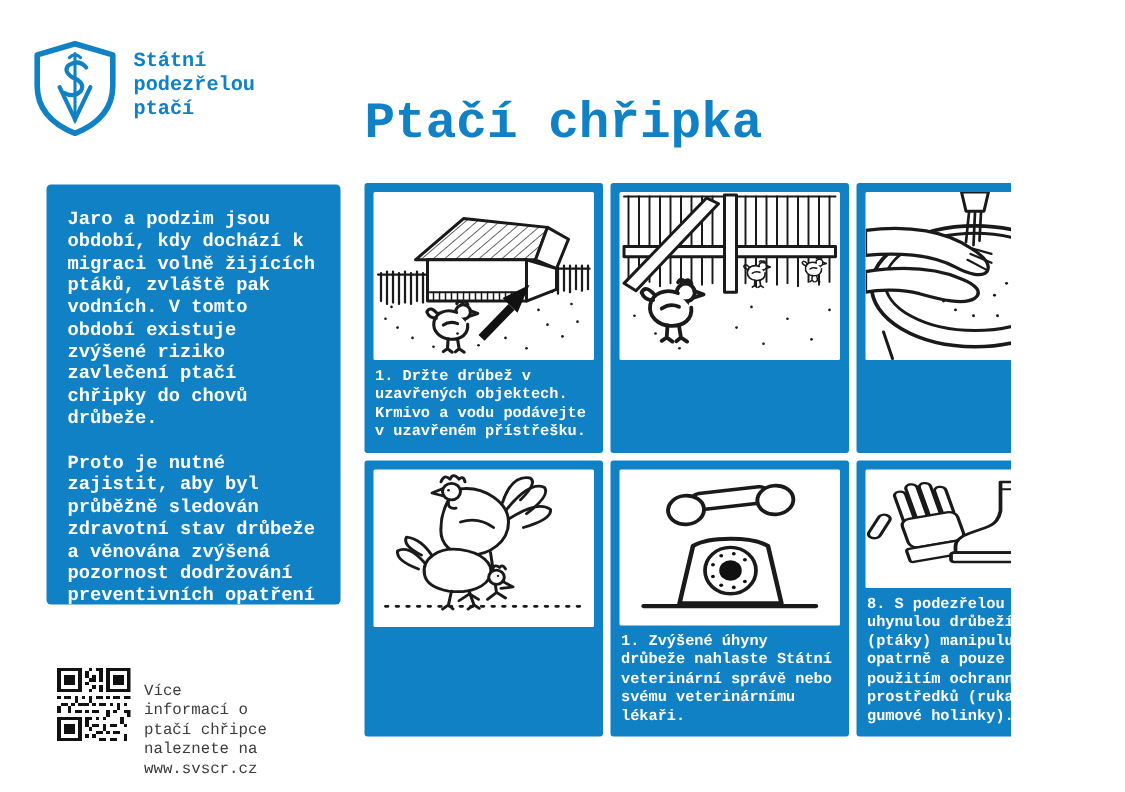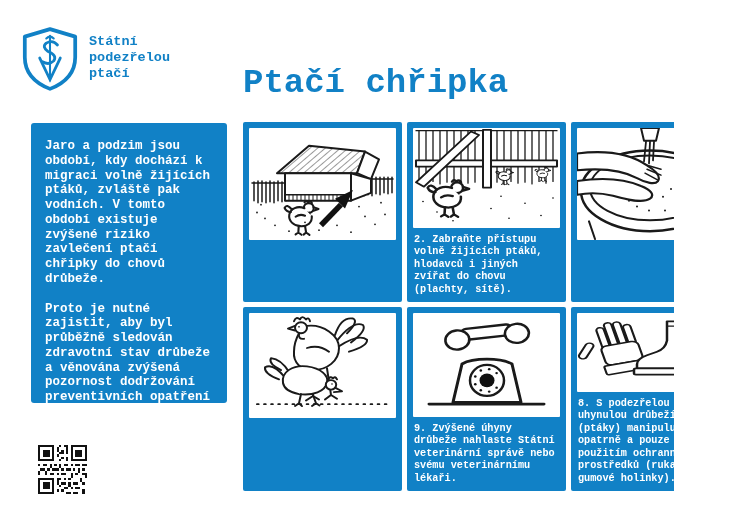--- a/index.html
+++ b/index.html
@@ -128,20 +128,21 @@
               <circle cx="116" cy="90" r="0.9"></circle>
             <circle cx="126" cy="98" r="0.9"></circle>
               <circle cx="136" cy="88" r="0.9"></circle>
               <circle cx="12" cy="78" r="0.9"></circle>
             <circle cx="44" cy="82" r="0.9"></circle>
               <circle cx="110" cy="80" r="0.9"></circle>
               <circle cx="132" cy="76" r="0.9"></circle>
           </g>
         </svg>
       </div>
+      <p class="caption">1. Držte drůbež v uzavřených objektech. Krmivo a vodu podávejte v uzavřeném přístřešku.</p>
     </article>
 
     <article class="panel">
       <div class="art">
         <svg viewBox="0 0 147 114" preserveAspectRatio="none">
           <g stroke="#1a1a1a" fill="none" stroke-width="1.3" stroke-linecap="round" stroke-linejoin="round">
             <path d="M3,3 H144"></path>
             <path d="M6,3V60 M13,3V63 M20,3V61 M27,3V64 M34,3V62 M41,3V64 M48,3V61 M55,3V63 M62,3V62 M84,3V62 M91,3V64 M98,3V61 M105,3V63 M112,3V62 M119,3V64 M126,3V61 M133,3V63 M140,3V61"></path>
           </g>
           <g stroke="#1a1a1a" stroke-width="2" stroke-linejoin="round">
@@ -158,21 +159,20 @@
               <circle cx="40" cy="106" r="0.9"></circle>
             <circle cx="78" cy="92" r="0.9"></circle>
               <circle cx="96" cy="103" r="0.9"></circle>
               <circle cx="112" cy="86" r="0.9"></circle>
             <circle cx="128" cy="100" r="0.9"></circle>
               <circle cx="140" cy="80" r="0.9"></circle>
               <circle cx="88" cy="78" r="0.9"></circle>
           </g>
         </svg>
       </div>
-      <p class="caption">2. Zabraňte přístupu volně žijících ptáků, hlodavců i jiných zvířat do chovu (plachty, sítě).</p>
     </article>
 
     <article class="panel">
       <div class="art">
         <svg viewBox="0 0 147 114" preserveAspectRatio="none">
           <g stroke="#1a1a1a" stroke-linecap="round" stroke-linejoin="round">
             <ellipse cx="73" cy="64" rx="69" ry="41" fill="#fff" stroke-width="2.5"></ellipse>
             <ellipse cx="73" cy="61" rx="60" ry="33" fill="none" stroke-width="2"></ellipse>
             <path d="M12,95 L18,113 M134,95 L128,113" fill="none" stroke-width="2"></path>
             <g fill="#1a1a1a" stroke="none">
@@ -249,21 +249,21 @@
               <circle cx="67.8" cy="84.8" r="1.3"></circle>
                 <circle cx="62.3" cy="78.3" r="1.3"></circle>
               <circle cx="62.3" cy="69.7" r="1.3"></circle>
                 <circle cx="67.8" cy="63.2" r="1.3"></circle>
               <circle cx="76.2" cy="61.7" r="1.3"></circle>
                 <circle cx="83.6" cy="66" r="1.3"></circle>
             </g>
           </g>
         </svg>
       </div>
-      <p class="caption">9. Zvýšené úhyny drůbeže nahlaste Státní veterinární správě nebo svému veterinárnímu lékaři.</p>
+      <p class="caption">1. Zvýšené úhyny drůbeže nahlaste Státní veterinární správě nebo svému veterinárnímu lékaři.</p>
     </article>
 
     <article class="panel">
       <div class="art">
         <svg viewBox="0 0 147 114" preserveAspectRatio="none">
           <g stroke="#1a1a1a" stroke-linecap="round" stroke-linejoin="round">
             <g transform="rotate(-14 44 50)" fill="#fff" stroke-width="2.2">
               <rect x="10" y="36" width="8" height="24" rx="4" transform="rotate(38 14 40)"></rect>
               <rect x="26" y="17" width="7.6" height="32" rx="3.8"></rect>
               <rect x="35" y="12" width="7.6" height="36" rx="3.8"></rect>
@@ -285,14 +285,15 @@
 
   <div class="qr">
     <svg viewBox="0 0 21 21" shape-rendering="crispEdges">
       <rect width="21" height="21" fill="#fff"></rect>
       <path fill="#111" d="M0,0h7v7h-7z M14,0h7v7h-7z M0,14h7v7h-7z"></path>
       <path fill="#fff" d="M1,1h5v5h-5z M15,1h5v5h-5z M1,15h5v5h-5z"></path>
       <path fill="#111" d="M2,2h3v3h-3z M16,2h3v3h-3z M2,16h3v3h-3z"></path>
       <path fill="#111" d="M9,0h1v1h-1z M11,0h2v1h-2z M8,1h1v2h-1z M10,2h1v1h-1z M12,1h1v2h-1z M9,3h2v1h-2z M12,3h1v1h-1z M8,4h1v1h-1z M10,5h1v1h-1z M12,5h1v2h-1z M9,6h1v1h-1z M0,8h1v1h-1z M2,8h2v1h-2z M5,8h1v2h-1z M7,8h1v1h-1z M9,8h1v2h-1z M11,8h2v1h-2z M14,8h1v1h-1z M16,8h2v1h-2z M19,8h2v1h-2z M1,10h2v1h-2z M4,10h1v1h-1z M6,10h2v1h-2z M10,10h1v1h-1z M12,10h2v1h-2z M15,10h1v1h-1z M17,10h1v2h-1z M19,10h1v1h-1z M0,11h1v2h-1z M3,11h1v2h-1z M5,12h2v1h-2z M8,12h1v1h-1z M10,12h2v1h-2z M14,12h1v2h-1z M16,12h1v1h-1z M19,12h2v1h-2z M8,14h2v1h-2z M11,14h1v1h-1z M13,14h1v1h-1z M18,14h1v2h-1z M8,15h1v2h-1z M10,16h2v1h-2z M13,16h1v2h-1z M15,16h2v1h-2z M19,16h1v1h-1z M9,17h1v1h-1z M11,18h2v1h-2z M14,18h1v1h-1z M16,18h2v1h-2z M8,19h1v1h-1z M10,19h1v1h-1z M12,20h2v1h-2z M15,20h2v1h-2z M19,19h1v2h-1z M8,10h1v1h-1z M20,13h1v1h-1z"></path>
     </svg>
   </div>
+  <p class="qr-label">Více informací o ptačí chřipce naleznete na www.svscr.cz</p>
 
 </div>
 
 </body></html>

